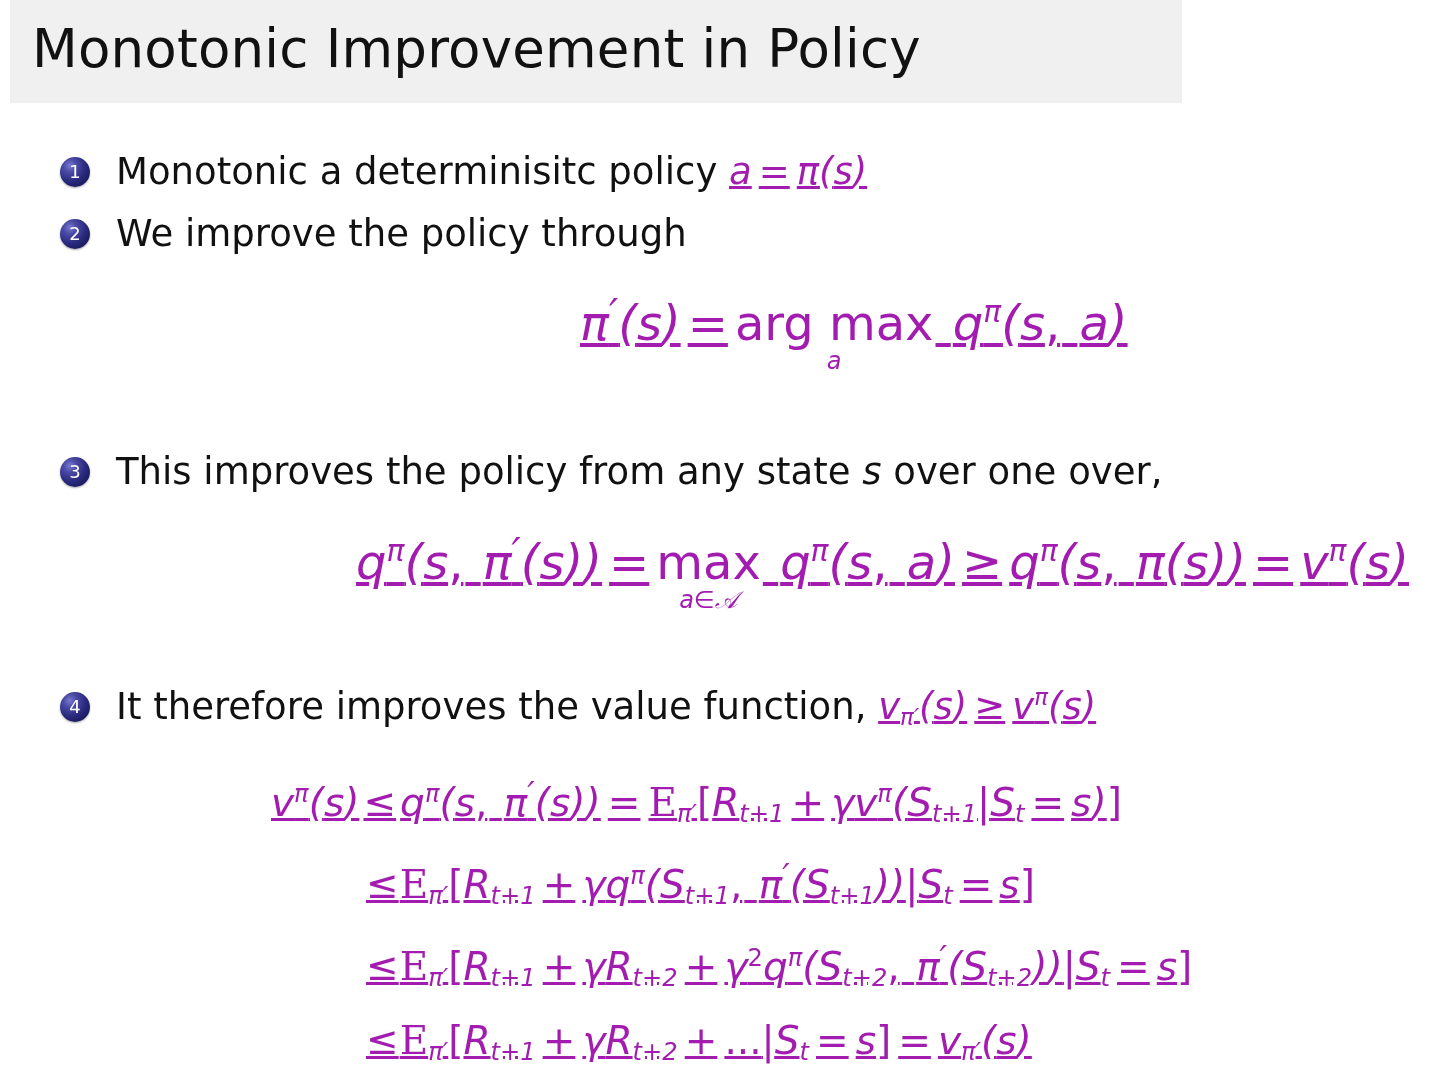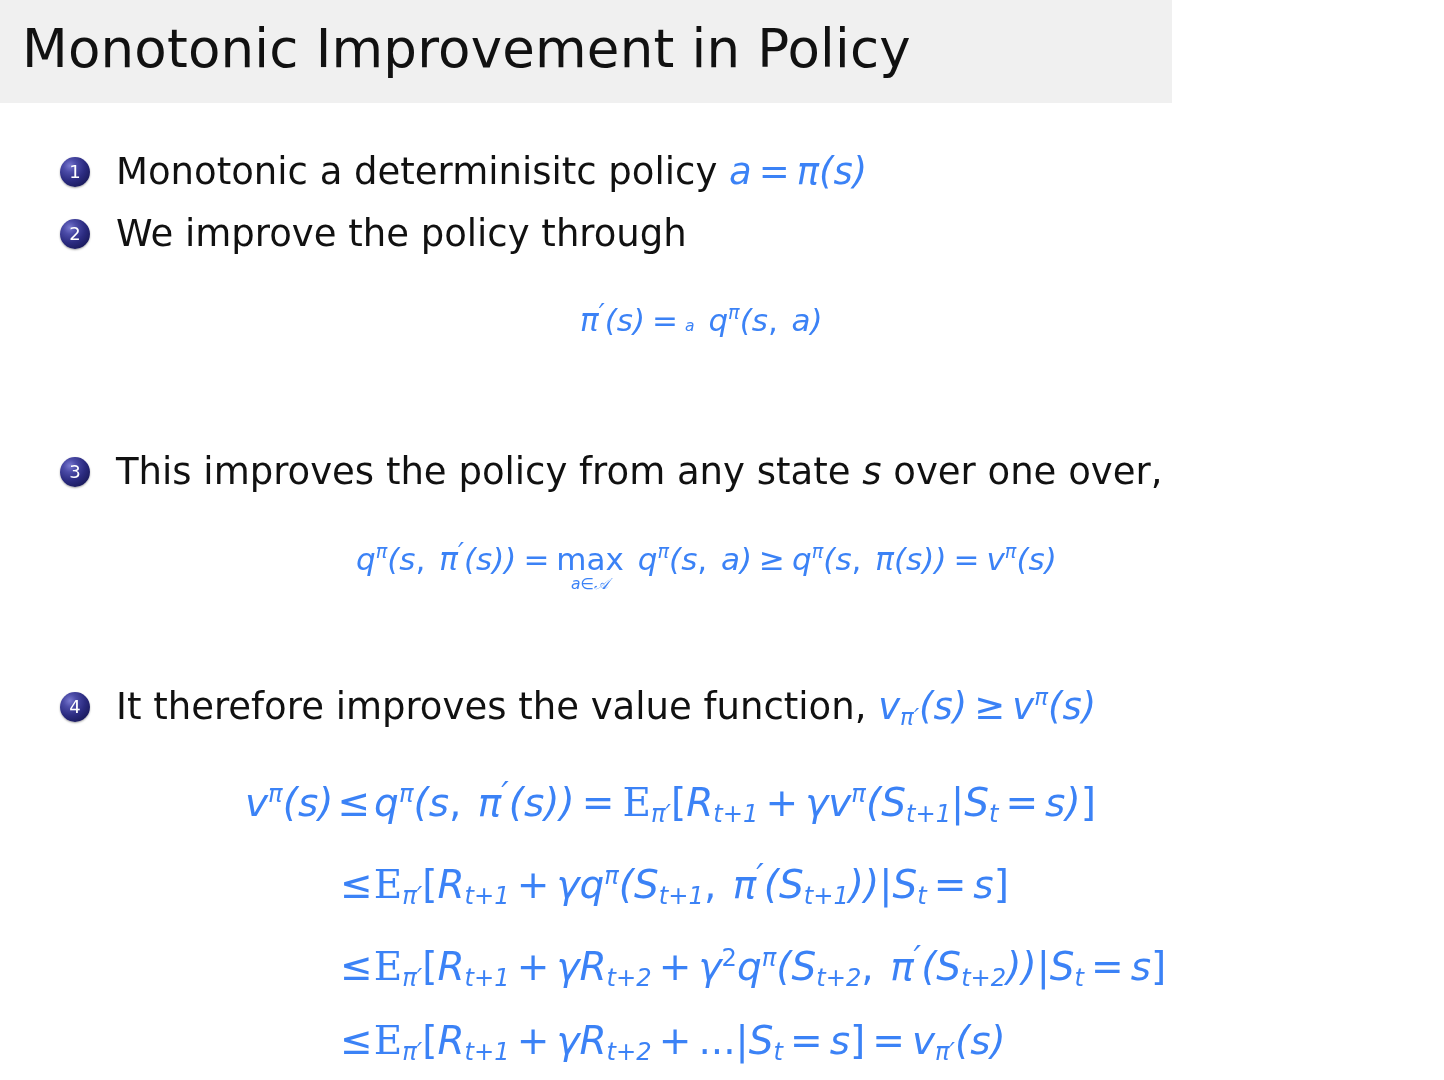--- a/index.html
+++ b/index.html
@@ -12,21 +12,21 @@
     height: 1080px;
     position: relative;
     overflow: hidden;
     font-family: "DejaVu Sans", "Liberation Sans", sans-serif;
     color: #000000;
   }
 
   
   .frame-header {
     position: absolute;
-    left: 0; top: 0;
+    left: 10px; top: 0;
     width: 1172px;
     height: 103px;
     background: #f0f0f0;
   }
   .frame-title {
     position: absolute;
     left: 22px;
     top: 18px;
     font-size: 53px;
     line-height: 62px;
@@ -79,21 +79,22 @@
     font-size: 37px;
     line-height: 48px;
     white-space: nowrap;
     color: #111111;
   }
 
   
   .m {                      
     font-family: "DejaVu Sans", "Liberation Sans", sans-serif;
     white-space: nowrap;
-    color: #3b82f6;
+    color: #a21caf;
+    text-decoration: underline;
   }
   .mi {                     
     font-style: italic;
     font-family: "DejaVu Sans", "Liberation Sans", sans-serif;
   }
   .mup {                    
     font-style: normal;
   }
   .greek {
     font-style: italic;
@@ -153,32 +154,33 @@
     font-size: 0.50em;
     line-height: 1;
     margin-top: 2px;
     font-style: italic;
     white-space: nowrap;
   }
 
   
   .display-eq {
     position: absolute;
-    font-size: 31px;
+    font-size: 48px;
     line-height: 52px;
     white-space: nowrap;
   }
   .eq-block {
     position: absolute;
     font-size: 39px;
     line-height: 74px;
     white-space: nowrap;
   }
   .eq-line {
     white-space: nowrap;
+    margin-left: 26px;
   }
   .thinsp { letter-spacing: 0; padding: 0 2px; }
   .opsp   { padding: 0 7px; }
   .opsp-s { padding: 0 4px; }
 </style>
 </head>
 <body>
 
 <div class="frame-header">
   <div class="frame-title">Monotonic Improvement in Policy</div>
@@ -193,20 +195,21 @@
     </div>
   </div>
 
   <div class="enum-item" style="left:60px; top:107px;">
     <div class="enum-ball">2</div>
     <div class="enum-text">We improve the policy through</div>
   </div>
 
   <div class="display-eq" style="left:580px; top:185px;">
     <span class="m"><span class="greek">π</span><span class="prime">′</span><span class="mi">(</span><span class="mi">s</span><span class="mi">)</span><span class="opsp mup">=</span><span class="oplim">
+          <span class="op">arg max</span>
           <span class="lim">a</span>
         </span><span class="thinsp"> </span><span class="mi">q</span><span class="sup">π</span><span class="mi">(</span><span class="mi">s</span><span class="mup">,</span><span class="thinsp"> </span><span class="mi">a</span><span class="mi">)</span></span>
   </div>
 
   <div class="enum-item" style="left:60px; top:345px;">
     <div class="enum-ball">3</div>
     <div class="enum-text">
       <span>This improves the policy from any state </span><span class="mi">s</span><span> over one over,</span>
     </div>
   </div>

